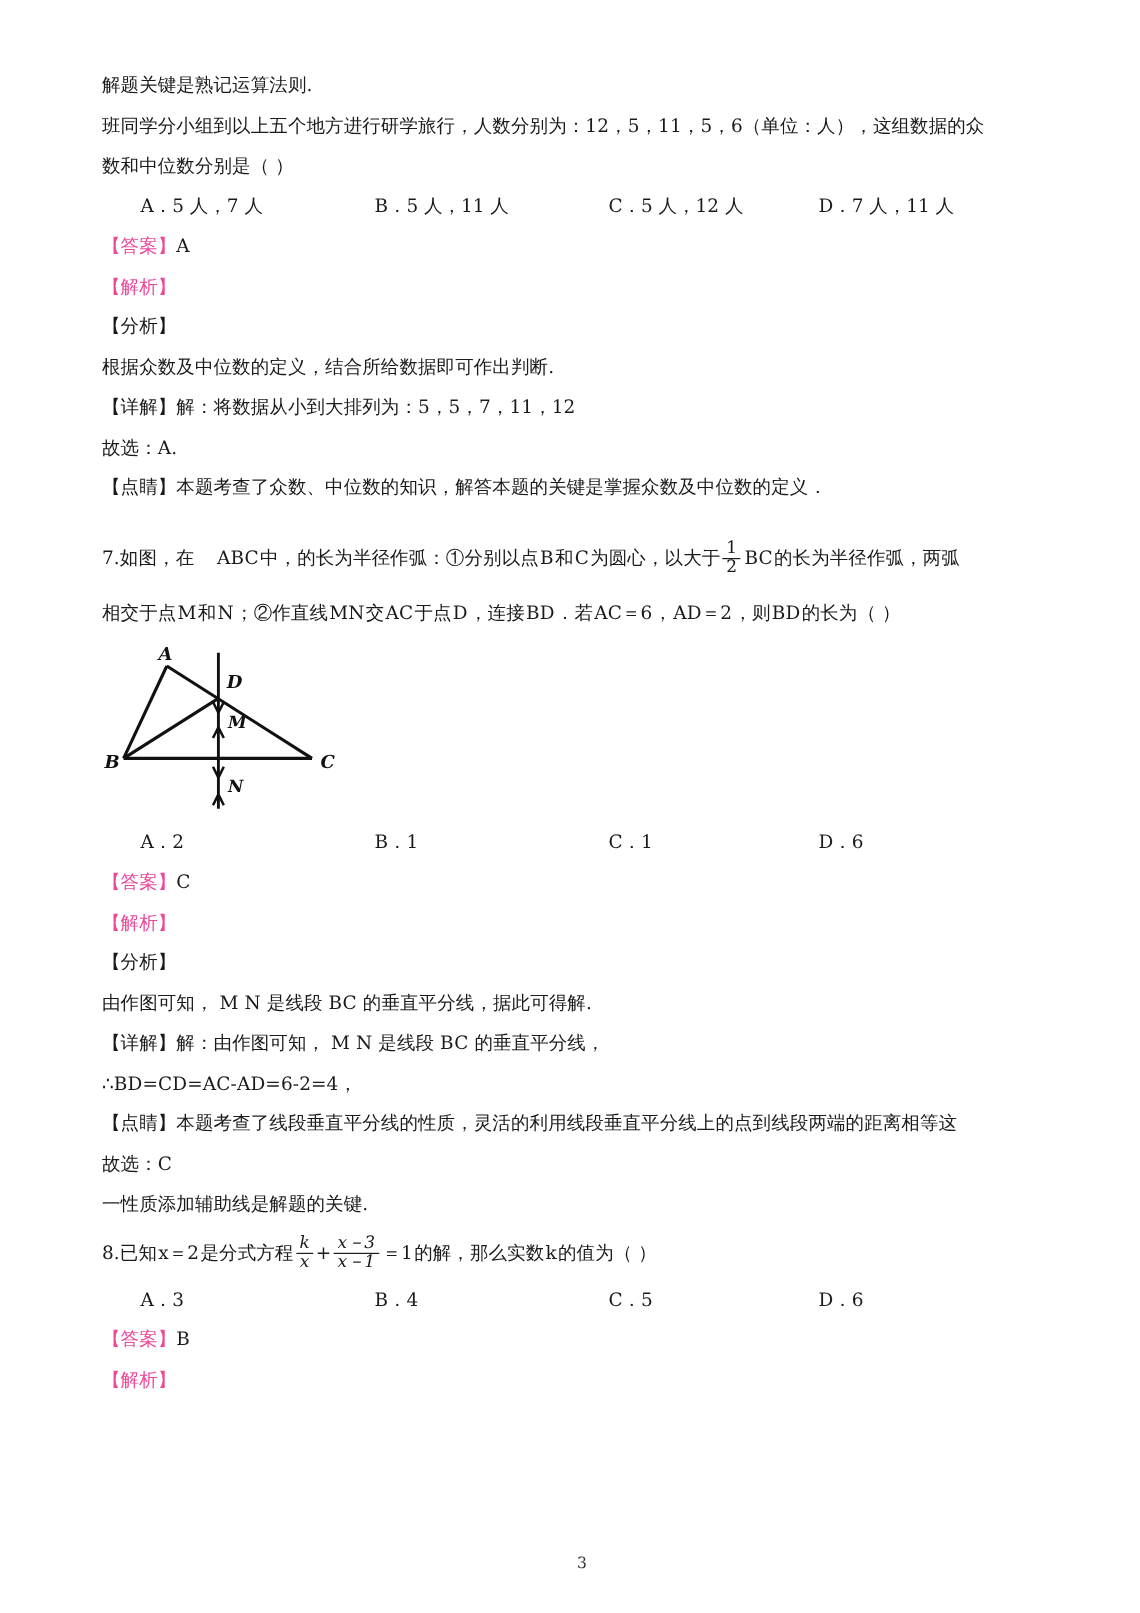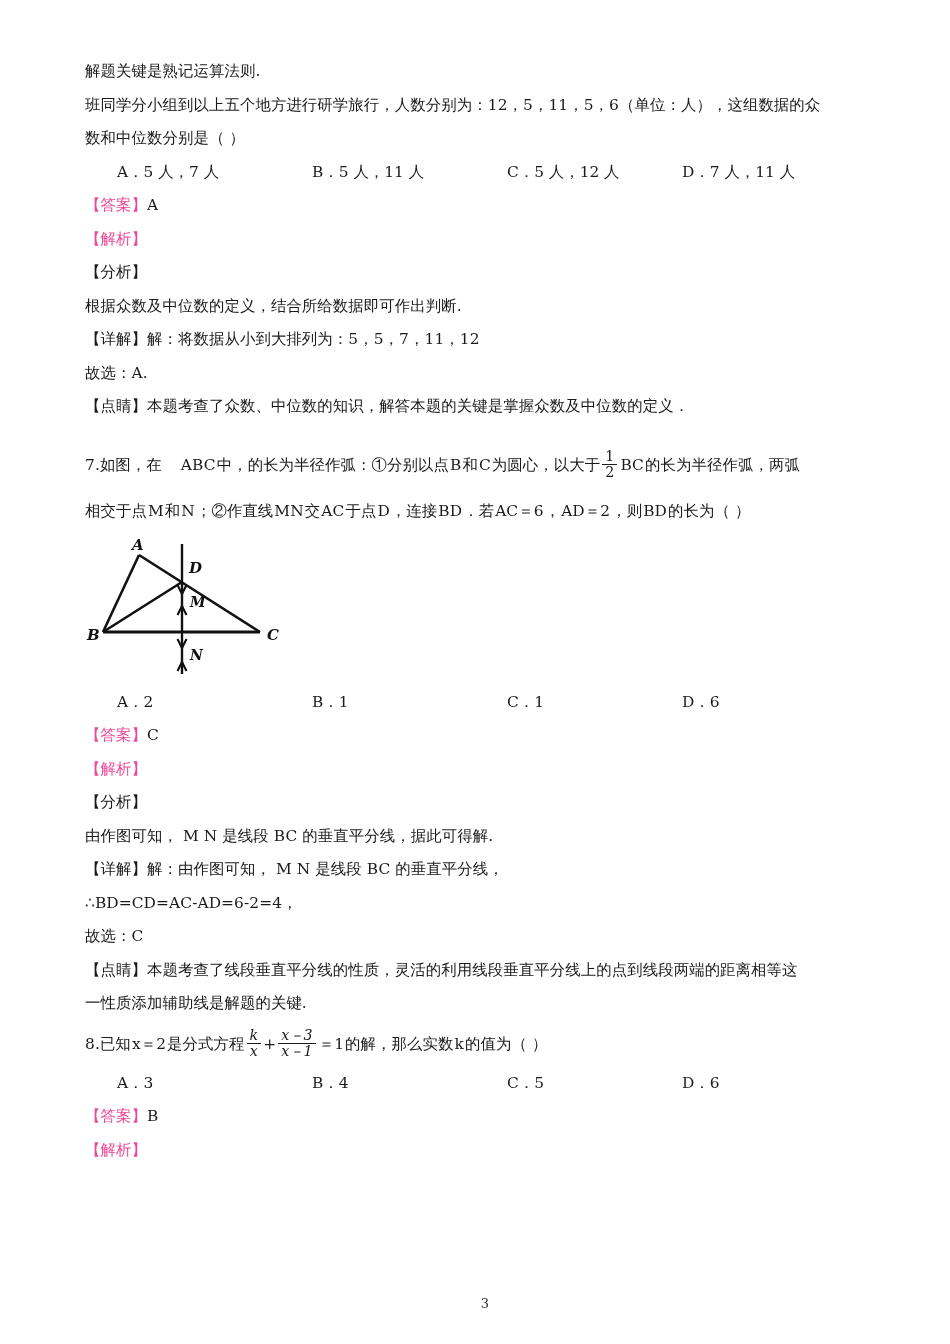--- a/index.html
+++ b/index.html
@@ -149,22 +149,22 @@
       <span class="o-c">C．1</span>
       <span class="o-d">D．6</span>
     </div>
 
     <div class="ln"><span class="blue">【答案】</span><span>C</span></div>
     <div class="ln blue">【解析】</div>
     <div class="ln">【分析】</div>
     <div class="ln">由作图可知，  M N 是线段 BC 的垂直平分线，据此可得解.</div>
     <div class="ln"><span>【详解】</span><span>解：由作图可知，  M N 是线段 BC 的垂直平分线，</span></div>
     <div class="ln">∴BD=CD=AC-AD=6-2=4，</div>
+    <div class="ln"><span>【点睛】</span><span>本题考查了线段垂直平分线的性质，灵活的利用线段垂直平分线上的点到线段两端的距离相等这</span></div>
     <div class="ln">故选：C</div>
-    <div class="ln"><span>【点睛】</span><span>本题考查了线段垂直平分线的性质，灵活的利用线段垂直平分线上的点到线段两端的距离相等这</span></div>
     <div class="ln">一性质添加辅助线是解题的关键.</div>
 
     <div class="ln eqline"><span>8.已知</span><span class="mi">x＝2</span><span>是分式方程</span><span class="frac"><span class="top">k</span><span class="bot">x</span></span><span class="num">+</span><span class="frac"><span class="top">x－3</span><span class="bot">x－1</span></span><span class="mi">＝1</span><span>的解，那么实数</span><span class="mi">k</span><span>的值为（      ）</span></div>
 
     <div class="opts">
       <span class="o-a">A．3</span>
       <span class="o-b">B．4</span>
       <span class="o-c">C．5</span>
       <span class="o-d">D．6</span>
     </div>

